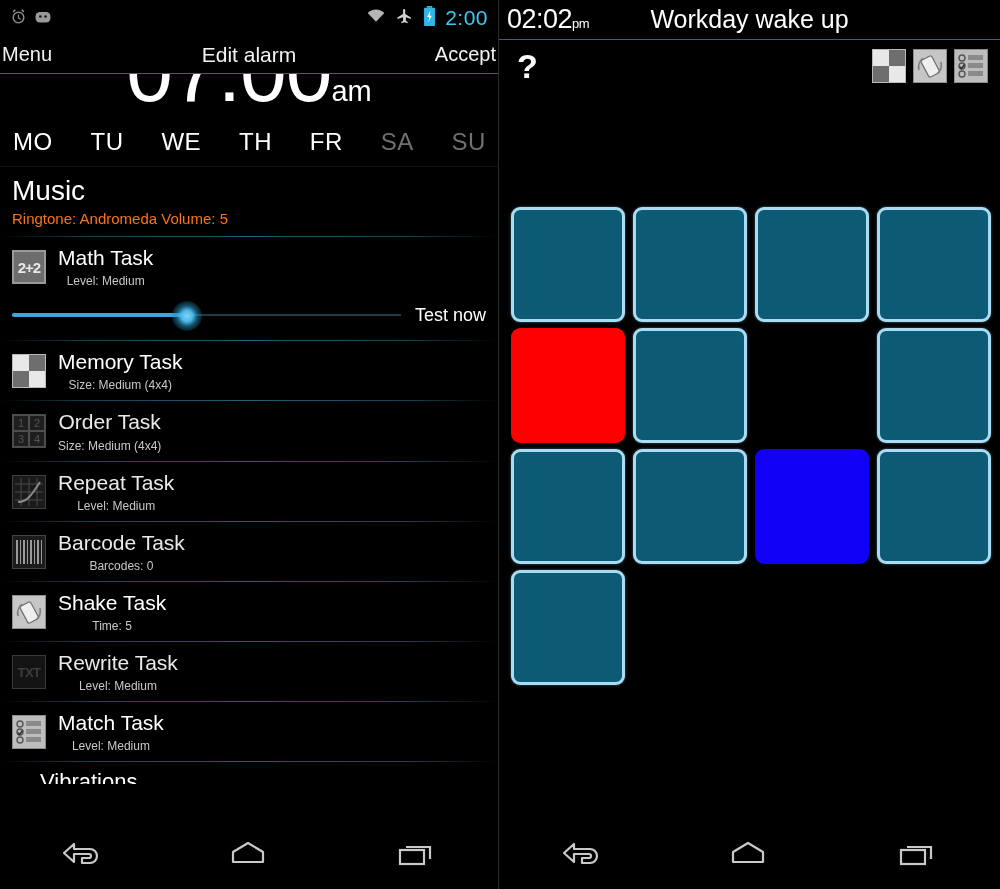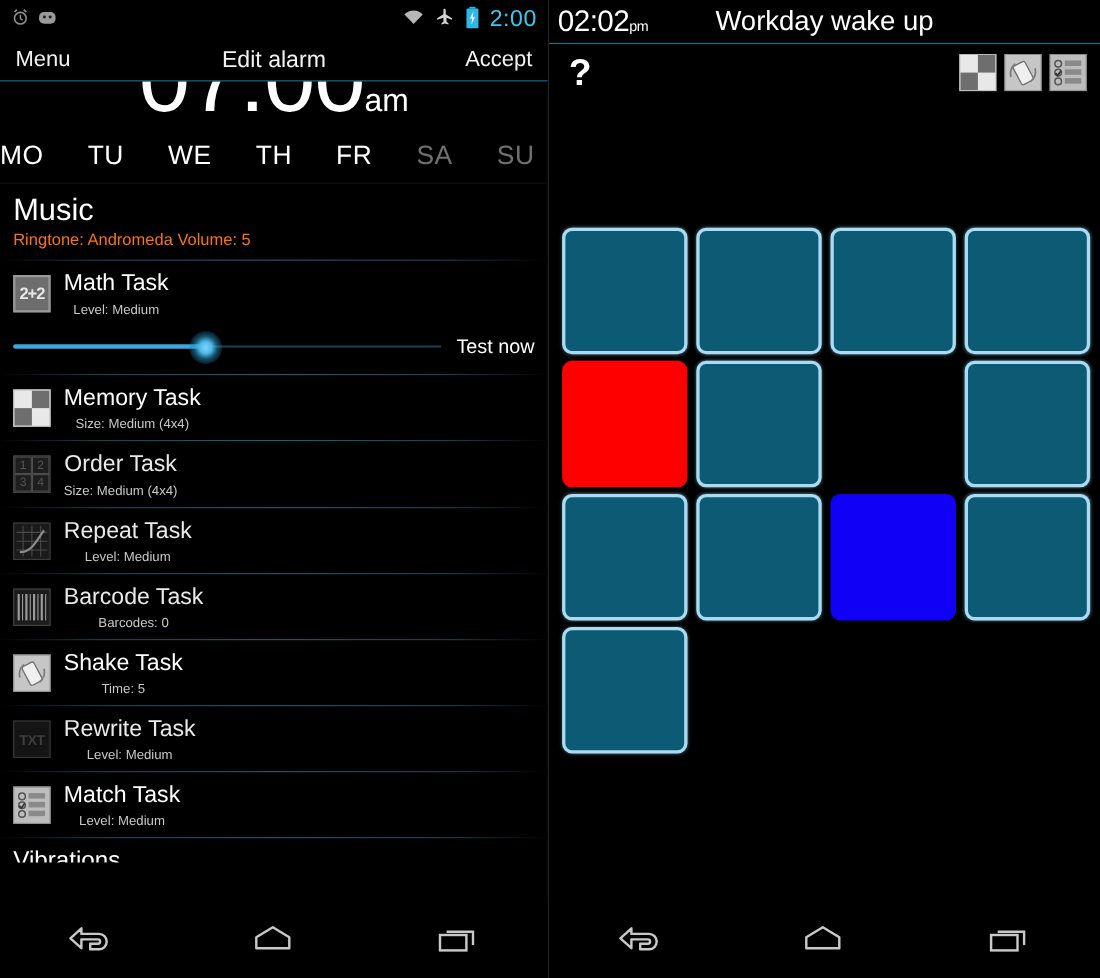--- a/index.html
+++ b/index.html
@@ -33,21 +33,21 @@
   .sb-right { margin-left:auto; display:flex; align-items:center; gap:9px; }
   .sb-clock {
     color:#3ec8f0; font-size:21px; letter-spacing:0.5px;
   }
 
   
   .actionbar {
     position:relative;
     height:38px;
     display:flex; align-items:center;
-    padding:0 14px;
+    padding:0 2px;
     background:#000;
     border-bottom:1px solid #1f6e8c;
     z-index:5;
   }
   .ab-menu { color:#f2f2f2; font-size:20px; }
   .ab-title {
     position:absolute; left:0; right:0; text-align:center;
     color:#f2f2f2; font-size:21px; pointer-events:none;
   }
   .ab-accept { margin-left:auto; color:#f2f2f2; font-size:20px; z-index:2; }
@@ -62,21 +62,21 @@
     color:#ffffff;
     font-size:84px; font-weight:300; line-height:1;
     letter-spacing:-1px;
     z-index:1;
   }
   .alarm-time .ampm { font-size:29px; font-weight:400; letter-spacing:0; }
 
   
   .weekdays {
     display:flex; align-items:center; justify-content:space-between;
-    padding:6px 12px 10px 0;
+    padding:6px 12px 10px 13px;
     border-bottom:1px solid #111;
   }
   .wd { font-size:24px; color:#ffffff; letter-spacing:0.5px; }
   .wd.off { color:#707070; }
 
   
   .settings-list { position:relative; }
 
   .music-block { padding:8px 12px 9px 12px; }
   .music-title { color:#ffffff; font-size:28px; line-height:1.15; }
@@ -122,21 +122,21 @@
   .slider-thumb {
     position:absolute; top:1px;
     width:30px; height:30px; border-radius:50%;
     background:radial-gradient(circle, #7fd4f5 0%, #4fb9e8 26%, rgba(41,150,200,0.55) 48%, rgba(20,90,130,0.18) 74%, rgba(0,0,0,0) 100%);
     transform:translateX(-15px);
   }
   .test-now { color:#ffffff; font-size:18px; white-space:nowrap; }
 
   .vib-clip {
     padding:8px 12px 0 12px;
-    height:22px; overflow:hidden;
+    height:22px; overflow:hidden;margin-left:28px;
   }
   .vib-clip .vt { color:#ffffff; font-size:22px; line-height:1.05; }
 
   
   .navbar {
     position:absolute; bottom:0; left:0; right:0;
     height:68px; background:#000;
     display:flex; align-items:center; justify-content:space-around;
     z-index:8;
   }

